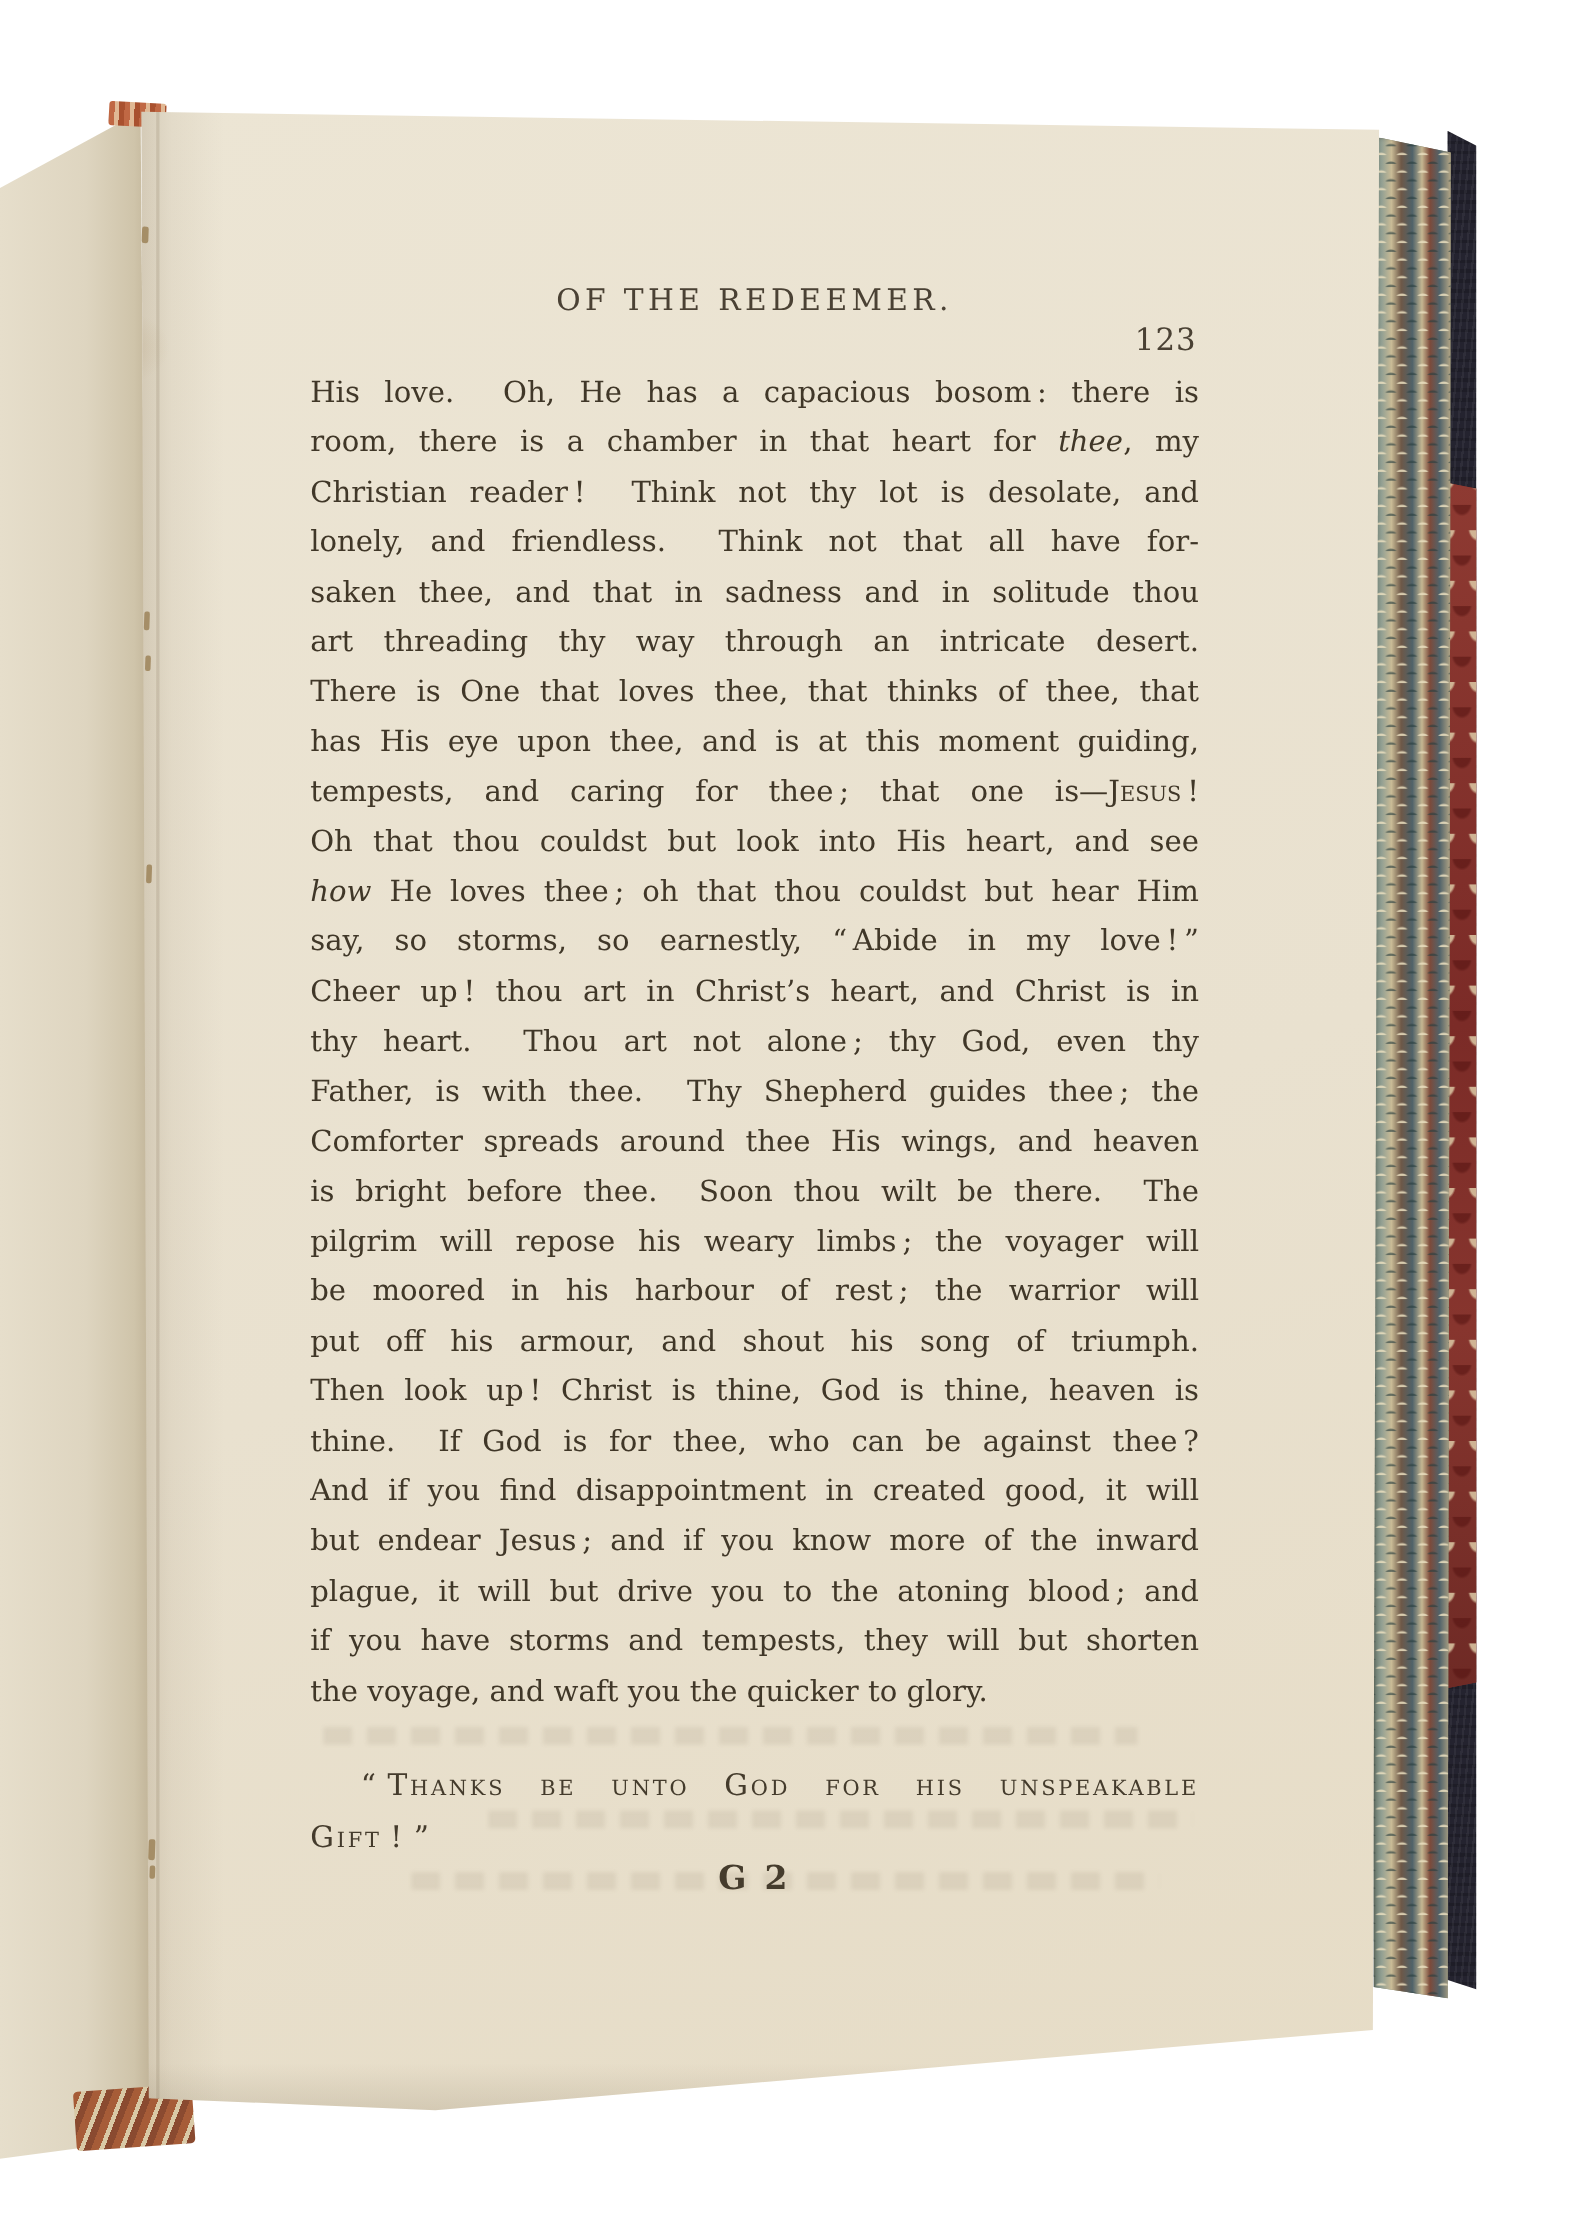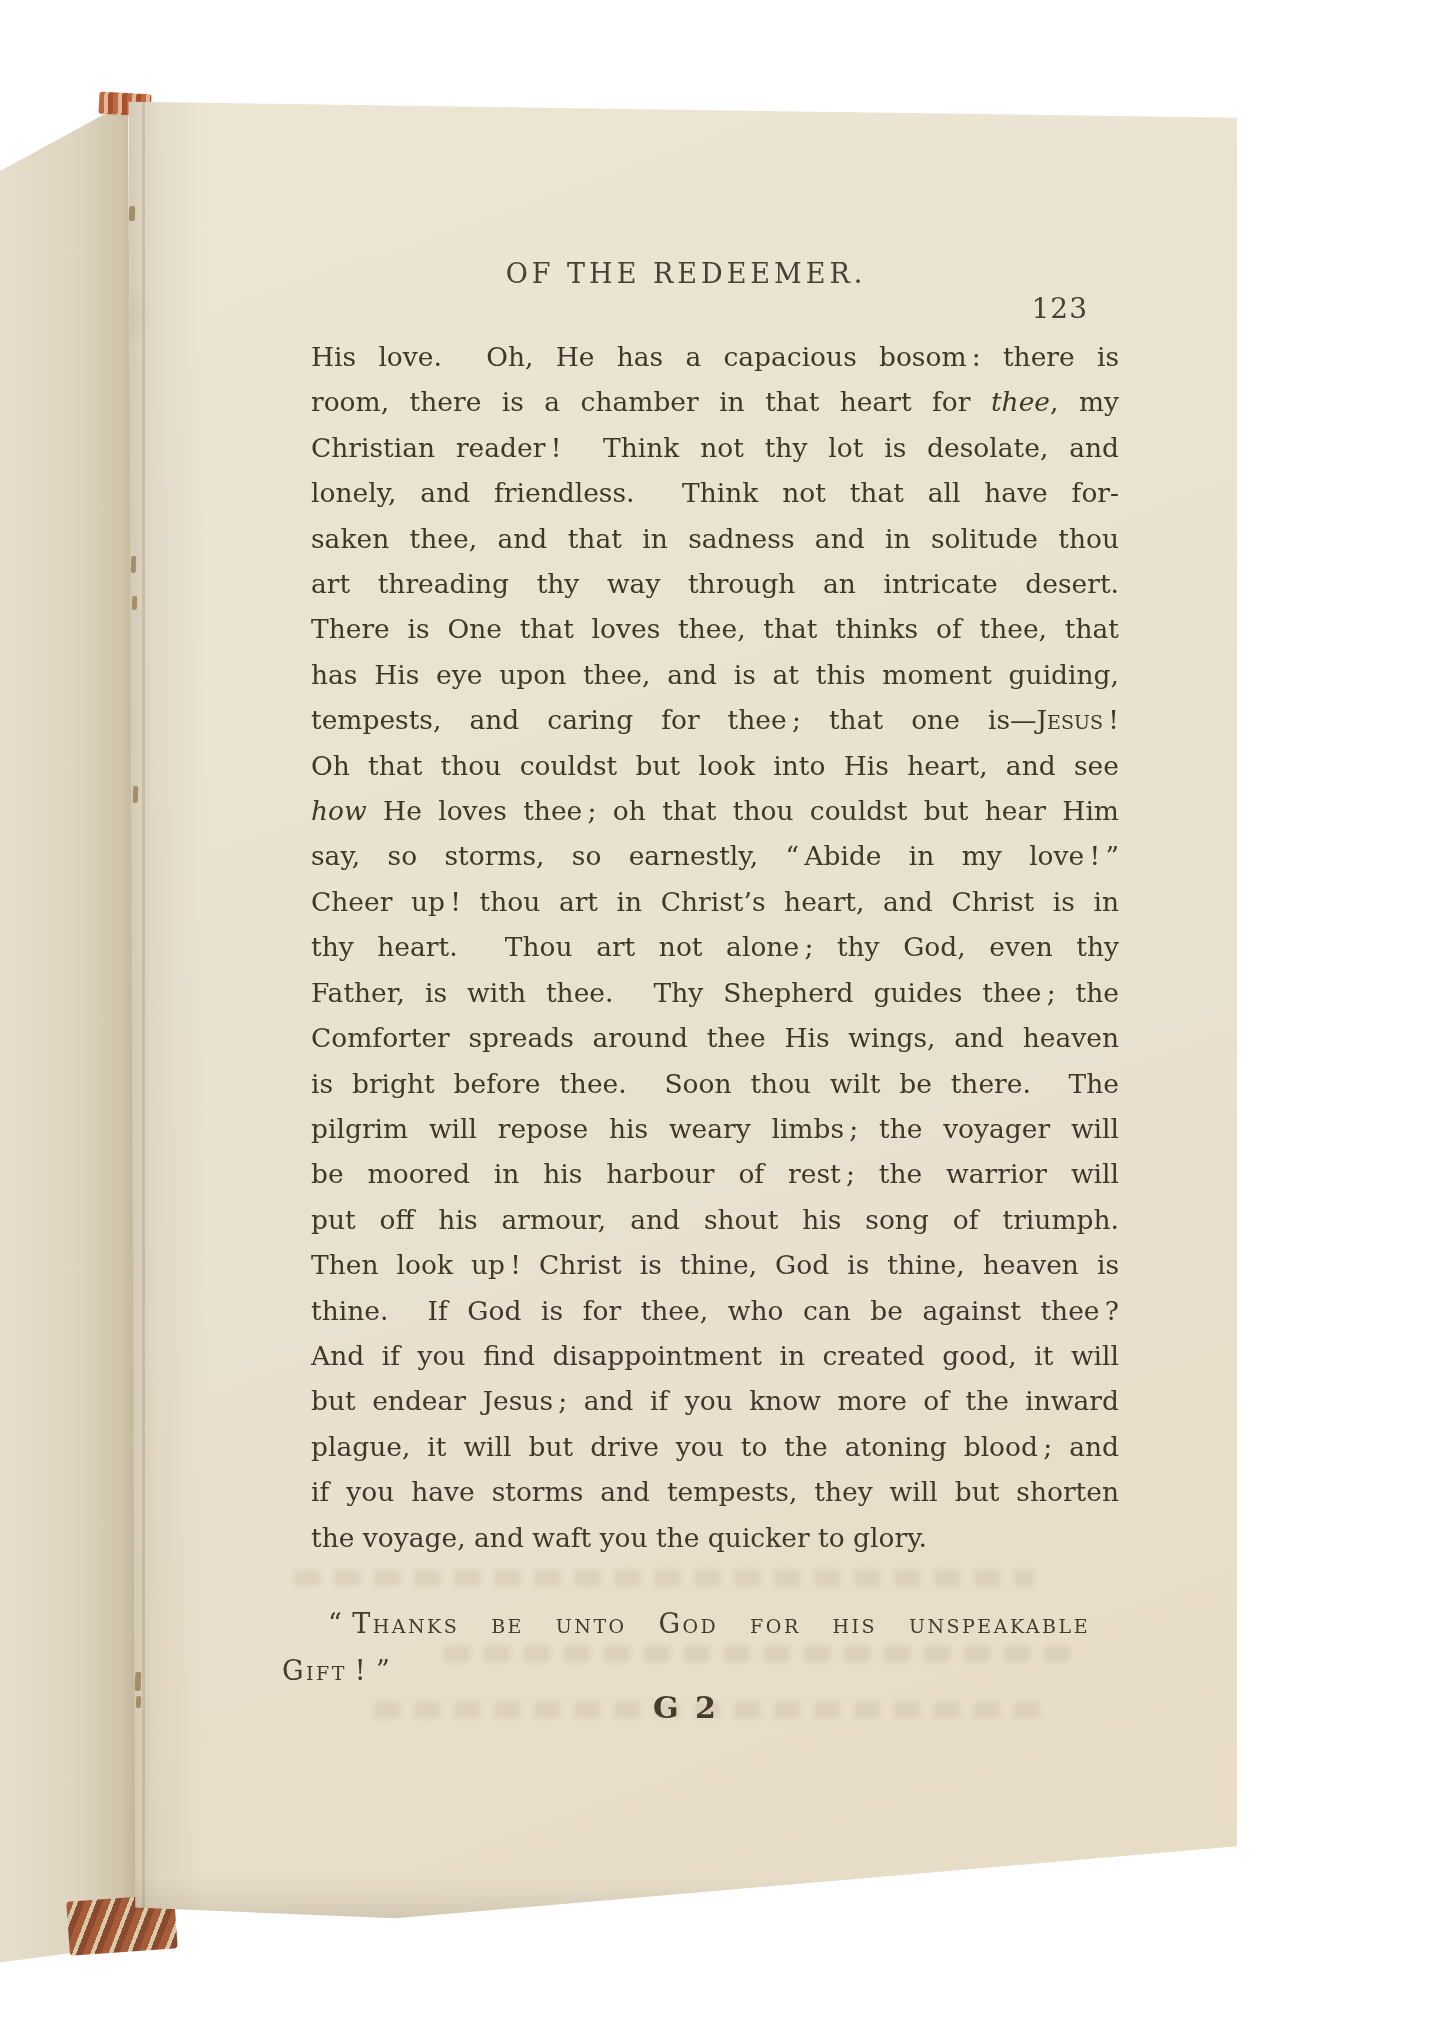--- a/index.html
+++ b/index.html
@@ -1,16 +1,16 @@
 <!DOCTYPE html>
 <html><head>
 <meta charset="utf-8">
 <style>
   html,body{margin:0;padding:0;background:#ffffff;}
-  .scene{position:relative;width:1237px;height:2023px;overflow:hidden;
+  .scene{position:relative;width:1342px;height:2023px;overflow:hidden;
          background:radial-gradient(140% 120% at 50% 40%, #ffffff 70%, #f6f5f2 100%);
          font-family:"DejaVu Serif","Liberation Serif",serif;}
 
   
   .cover-strip{position:absolute;left:1312px;top:119px;width:50px;height:1695px;z-index:1;
     background-color:#24232f;
     background-image:repeating-linear-gradient(95deg, rgba(255,255,255,.05) 0 2px, rgba(0,0,0,0) 2px 6px),
                      repeating-linear-gradient(0deg, rgba(0,0,0,.18) 0 3px, rgba(0,0,0,0) 3px 9px);
     clip-path:polygon(8% 0%, 100% 1.4%, 94% 100%, 0% 99.1%);}
   .red-marble{position:absolute;left:1299px;top:436px;width:57px;height:1102px;z-index:2;
@@ -59,21 +59,21 @@
 
   
   .ghost{position:absolute;height:16px;opacity:.12;filter:blur(2px);pointer-events:none;
     background:repeating-linear-gradient(90deg, rgba(96,80,56,.75) 0 26px, rgba(96,80,56,0) 26px 40px);}
 
   
   .running-head{position:absolute;left:158px;top:160px;width:808px;height:34px;color:#4a4134;}
   .rh-title{position:absolute;left:0;right:0;text-align:center;font-size:27px;letter-spacing:4px;}
   .rh-num{position:absolute;right:2px;top:0;font-size:28px;letter-spacing:1px;margin-top:34px;}
   .body-text{position:absolute;left:158px;top:236px;width:808px;color:#403728;
-    font-size:26.5px;line-height:45.4px;margin-left:29px;}
+    font-size:26.5px;line-height:45.4px;}
   .tline{text-align:justify;text-align-last:justify;white-space:normal;}
   .tline.noj{text-align-last:left;}
   .tline.indent{text-indent:46px;}
   .s-i{font-style:italic;}
   .s-sc{font-variant:small-caps;}
   .closing{position:absolute;left:158px;top:1502px;width:808px;color:#443b2c;
     font-size:27px;line-height:47px;letter-spacing:2.5px;}
   .signature{position:absolute;left:158px;top:1592px;width:808px;text-align:center;
     font-size:30px;letter-spacing:3px;color:#453c2d;font-weight:bold;}
 </style>

